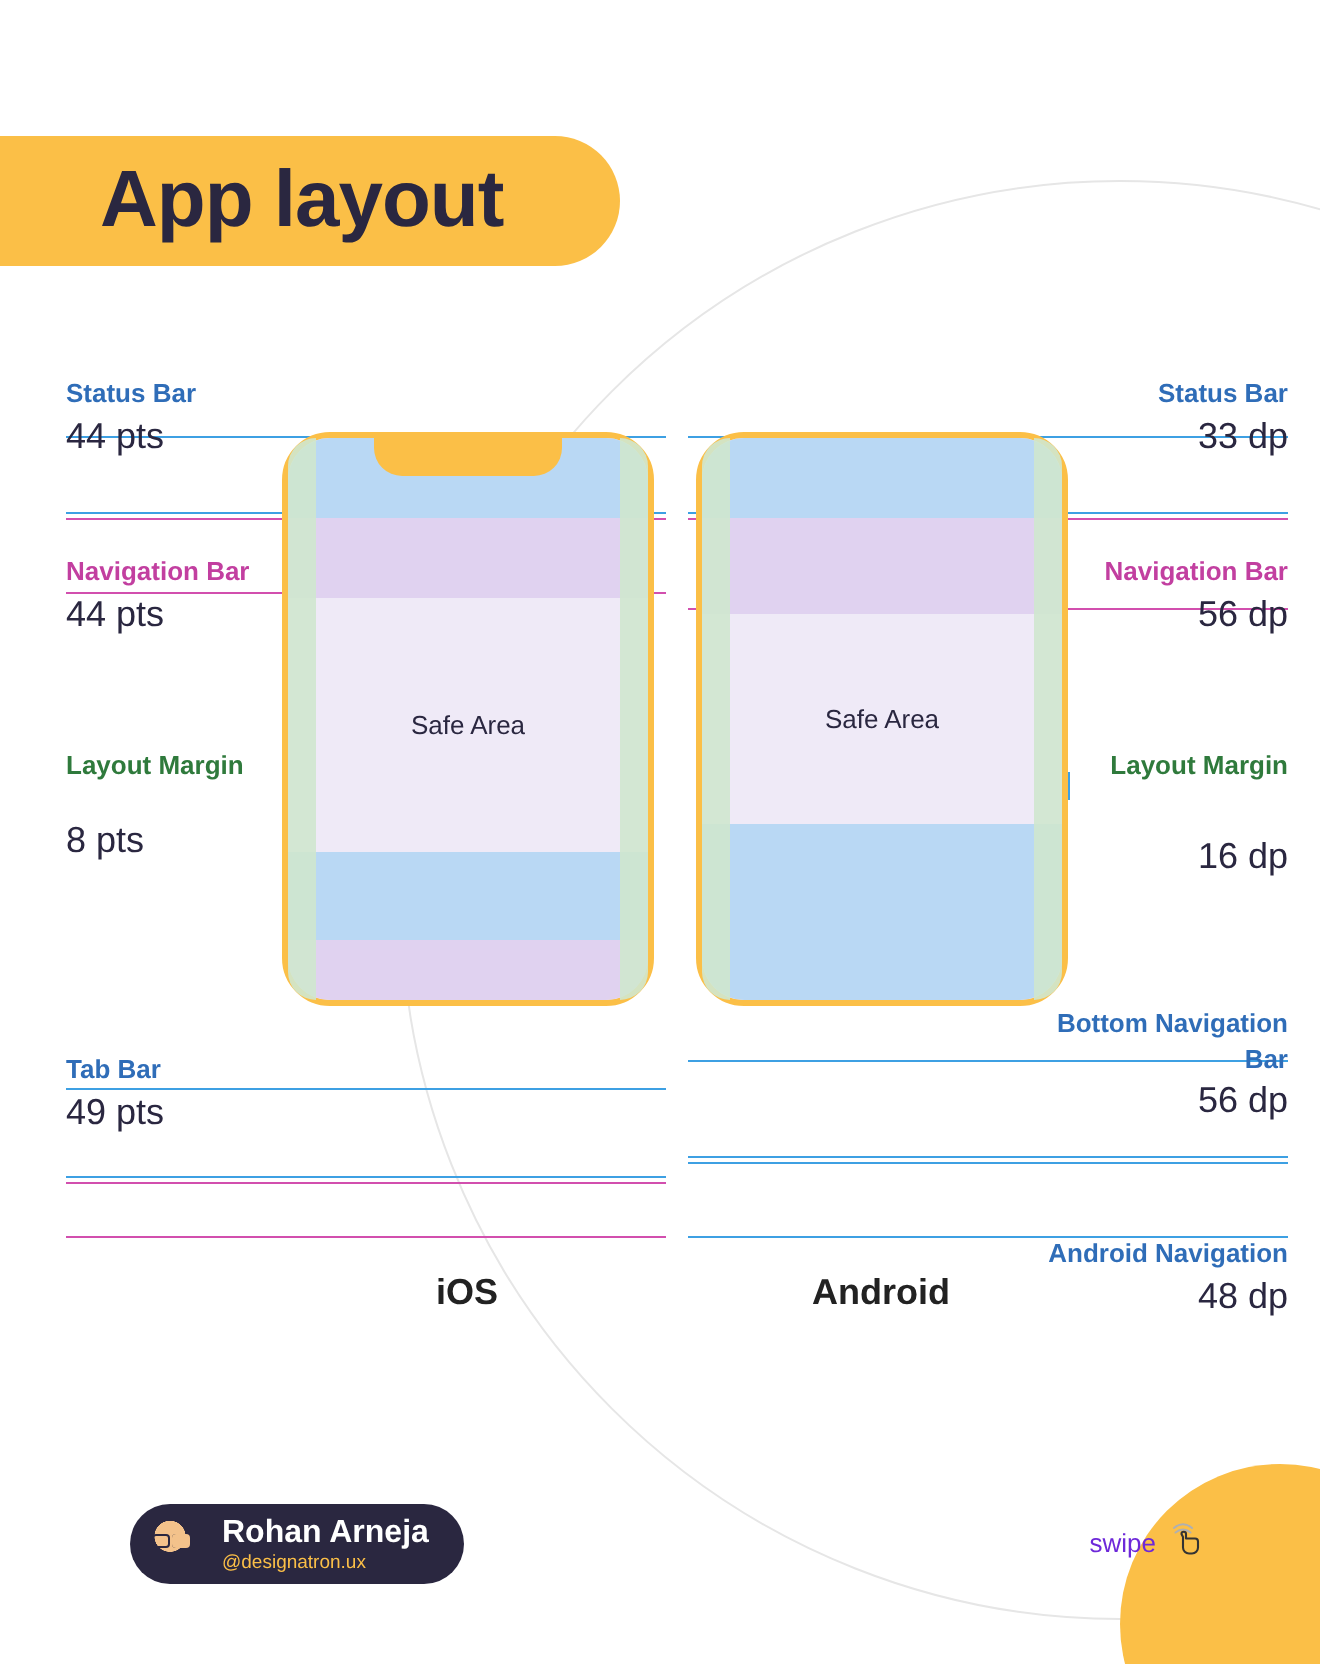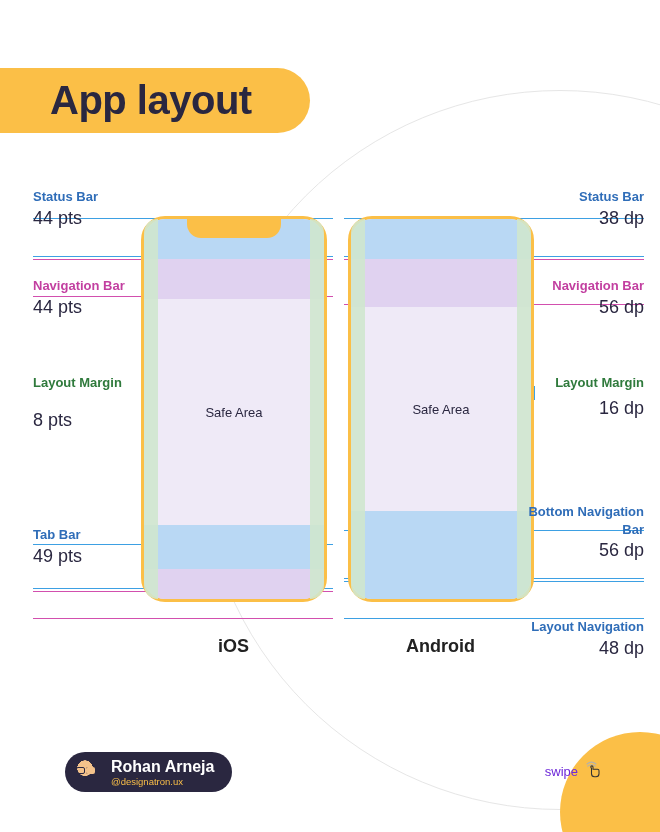--- a/index.html
+++ b/index.html
@@ -57,21 +57,21 @@
     .stage {
       position: absolute;
       left: 0;
       top: 188px;
       width: 660px;
       height: 490px;
     }
     .phone {
       position: absolute;
       width: 186px;
-      height: 386px;
+      height: 287px;
       border: 3px solid #fbbf47;
       border-radius: 24px;
       background: #efeaf7;
       display: flex;
       flex-direction: column;
     }
     .phone.ios   { left: 141px; top: 28px; }
     .phone.android { left: 348px; top: 28px; }
     .notch {
       position: absolute;
@@ -256,36 +256,36 @@
     <span>Layout Margin</span>
     <span class="val" style="margin-top:16px">8 pts</span>
   </div>
   <div class="lbl left c-blue" style="top:338px">
     <span>Tab Bar</span>
     <span class="val">49 pts</span>
   </div>
 
   <div class="lbl right c-blue" style="top:0">
     <span>Status Bar</span>
-    <span class="val">38 dp</span>
+    <span class="val">33 dp</span>
   </div>
   <div class="lbl right c-magenta" style="top:89px">
     <span>Navigation Bar</span>
     <span class="val">56 dp</span>
   </div>
   <div class="lbl right c-green" style="top:186px">
     <span>Layout Margin</span>
-    <span class="val" style="margin-top:4px">16 dp</span>
+    <span class="val" style="margin-top:24px">16 dp</span>
   </div>
   <div class="lbl right c-blue" style="top:315px;max-width:120px">
     <span>Bottom Navigation Bar</span>
     <span class="val">56 dp</span>
   </div>
   <div class="lbl right c-blue" style="top:430px">
-    <span>Layout Navigation</span>
+    <span>Android Navigation</span>
     <span class="val">48 dp</span>
   </div>
 
   <div class="os-label ios">iOS</div>
   <div class="os-label android">Android</div>
 </div>
 
 <div class="author-chip">
   <div class="avatar"></div>
   <div>

